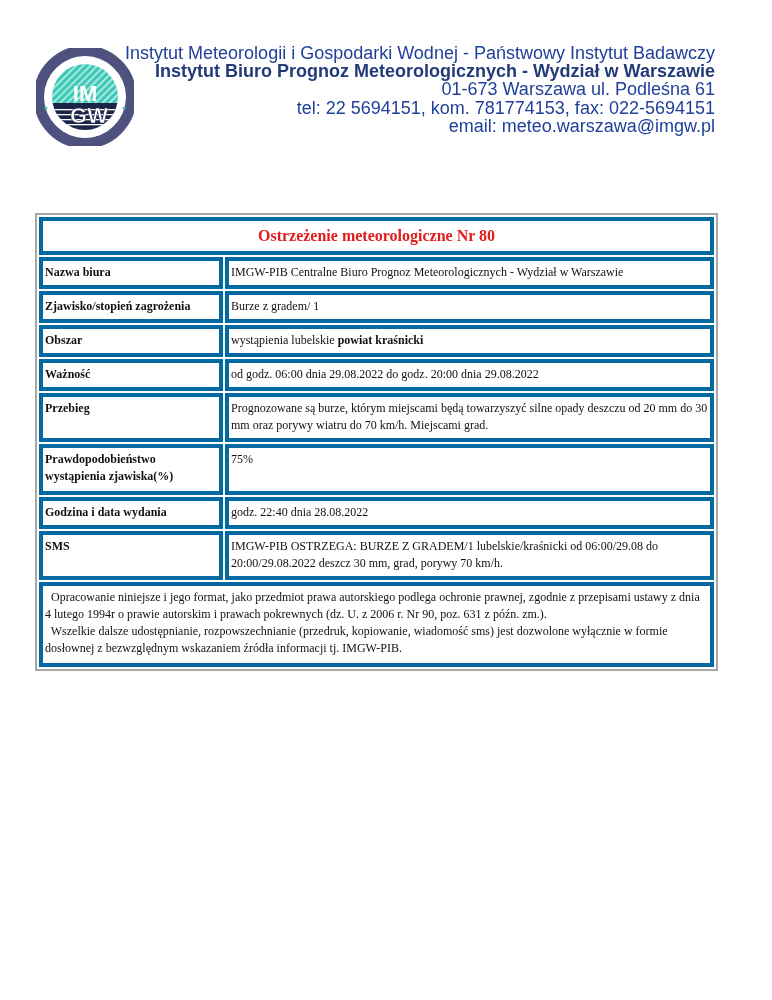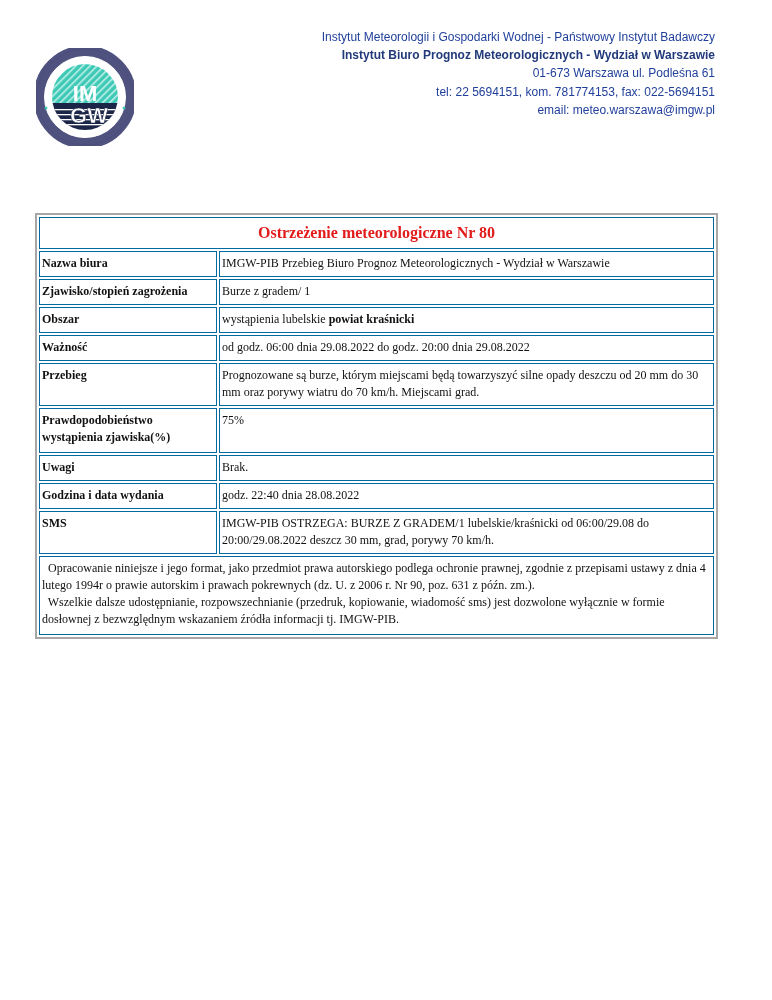--- a/index.html
+++ b/index.html
@@ -1,31 +1,31 @@
 <!DOCTYPE html>
 <html><head>
 <meta charset="utf-8">
 <style>
   html, body { margin: 0; padding: 0; background: #ffffff; }
   body { width: 772px; height: 1000px; position: relative; overflow: hidden; }
   .logo { position: absolute; left: 36px; top: 48px; width: 98px; height: 98px; }
   .header {
-    position: absolute; right: 57px; top: 28px; text-align: right;
-    font-family: "Liberation Sans", sans-serif; font-size: 12px; line-height: 18.2px; color: #1f3f9a;
+    position: absolute; right: 57px; top: 44px; text-align: right;
+    font-family: "Liberation Sans", sans-serif; font-size: 18px; line-height: 18.2px; color: #1f3f9a;
   }
   .header .l2 { color: #223a7a; font-weight: bold; }
   .header .l2 .norm { font-weight: bold; }
   .warn-table {
     position: absolute; left: 35px; top: 213px; width: 683px;
     border-collapse: separate; border-spacing: 2px;
     border: 2px solid #a7a7a7;
     font-family: "Liberation Serif", serif; font-size: 12px; color: #111;
   }
   .warn-table td {
-    border: 1px solid #0369a1; padding: 3px 2px 4px 2px; vertical-align: top; line-height: 17px;
+    border: 4px solid #0369a1; padding: 3px 2px 4px 2px; vertical-align: top; line-height: 17px;
   }
   .warn-table td.lbl { width: 172px; font-weight: bold; }
   .warn-table td.title {
     text-align: center; color: #e21b1b; font-weight: bold; font-size: 16px; padding: 6px 2px 7px 2px;
   }
   .warn-table td.footer { padding: 3px 2px 6px 2px; line-height: 17px; }
   .prob-cell { height: 36px; }
   b.bold { font-weight: bold; }
 </style>
 </head>
@@ -70,21 +70,21 @@
   <div>email: meteo.warszawa@imgw.pl</div>
 </div>
 
 <table class="warn-table">
   <tbody>
       <tr>
     <td class="title" colspan="2">Ostrzeżenie meteorologiczne Nr 80</td>
   </tr>
   <tr>
     <td class="lbl">Nazwa biura</td>
-    <td>IMGW-PIB Przebieg Biuro Prognoz Meteorologicznych - Wydział w Warszawie</td>
+    <td>IMGW-PIB Centralne Biuro Prognoz Meteorologicznych - Wydział w Warszawie</td>
   </tr>
   <tr>
     <td class="lbl">Zjawisko/stopień zagrożenia</td>
     <td>Burze z gradem/ 1</td>
   </tr>
   <tr>
     <td class="lbl">Obszar</td>
     <td><span>wystąpienia </span><span>lubelskie</span><span> </span><b class="bold">powiat kraśnicki</b></td>
   </tr>
   <tr>
@@ -93,24 +93,20 @@
   </tr>
   <tr>
     <td class="lbl">Przebieg</td>
     <td>Prognozowane są burze, którym miejscami będą towarzyszyć silne opady deszczu od 20 mm do 30 mm oraz porywy wiatru do 70 km/h. Miejscami grad.</td>
   </tr>
   <tr>
     <td class="lbl prob-cell">Prawdopodobieństwo wystąpienia zjawiska(%)</td>
     <td>75%</td>
   </tr>
   <tr>
-    <td class="lbl">Uwagi</td>
-    <td>Brak.</td>
-  </tr>
-  <tr>
     <td class="lbl">Godzina i data wydania</td>
     <td>godz. 22:40 dnia 28.08.2022</td>
   </tr>
   <tr>
     <td class="lbl">SMS</td>
     <td>IMGW-PIB OSTRZEGA: BURZE Z GRADEM/1 lubelskie/kraśnicki od 06:00/29.08 do 20:00/29.08.2022 deszcz 30 mm, grad, porywy 70 km/h.</td>
   </tr>
   <tr>
     <td class="footer" colspan="2">
       <div>&nbsp; <span>Opracowanie niniejsze i jego format, jako przedmiot prawa autorskiego podlega ochronie prawnej, zgodnie z przepisami ustawy z dnia 4 lutego 1994r o prawie autorskim i prawach pokrewnych (dz. U. z 2006 r. Nr 90, poz. 631 z późn. zm.).</span></div>

